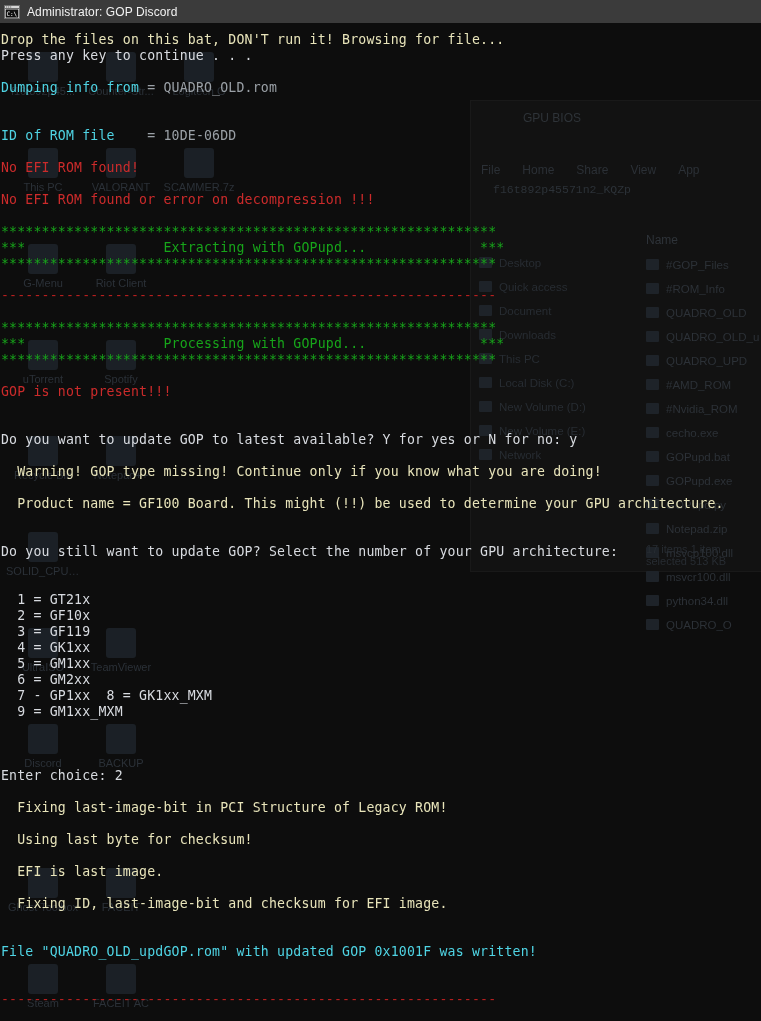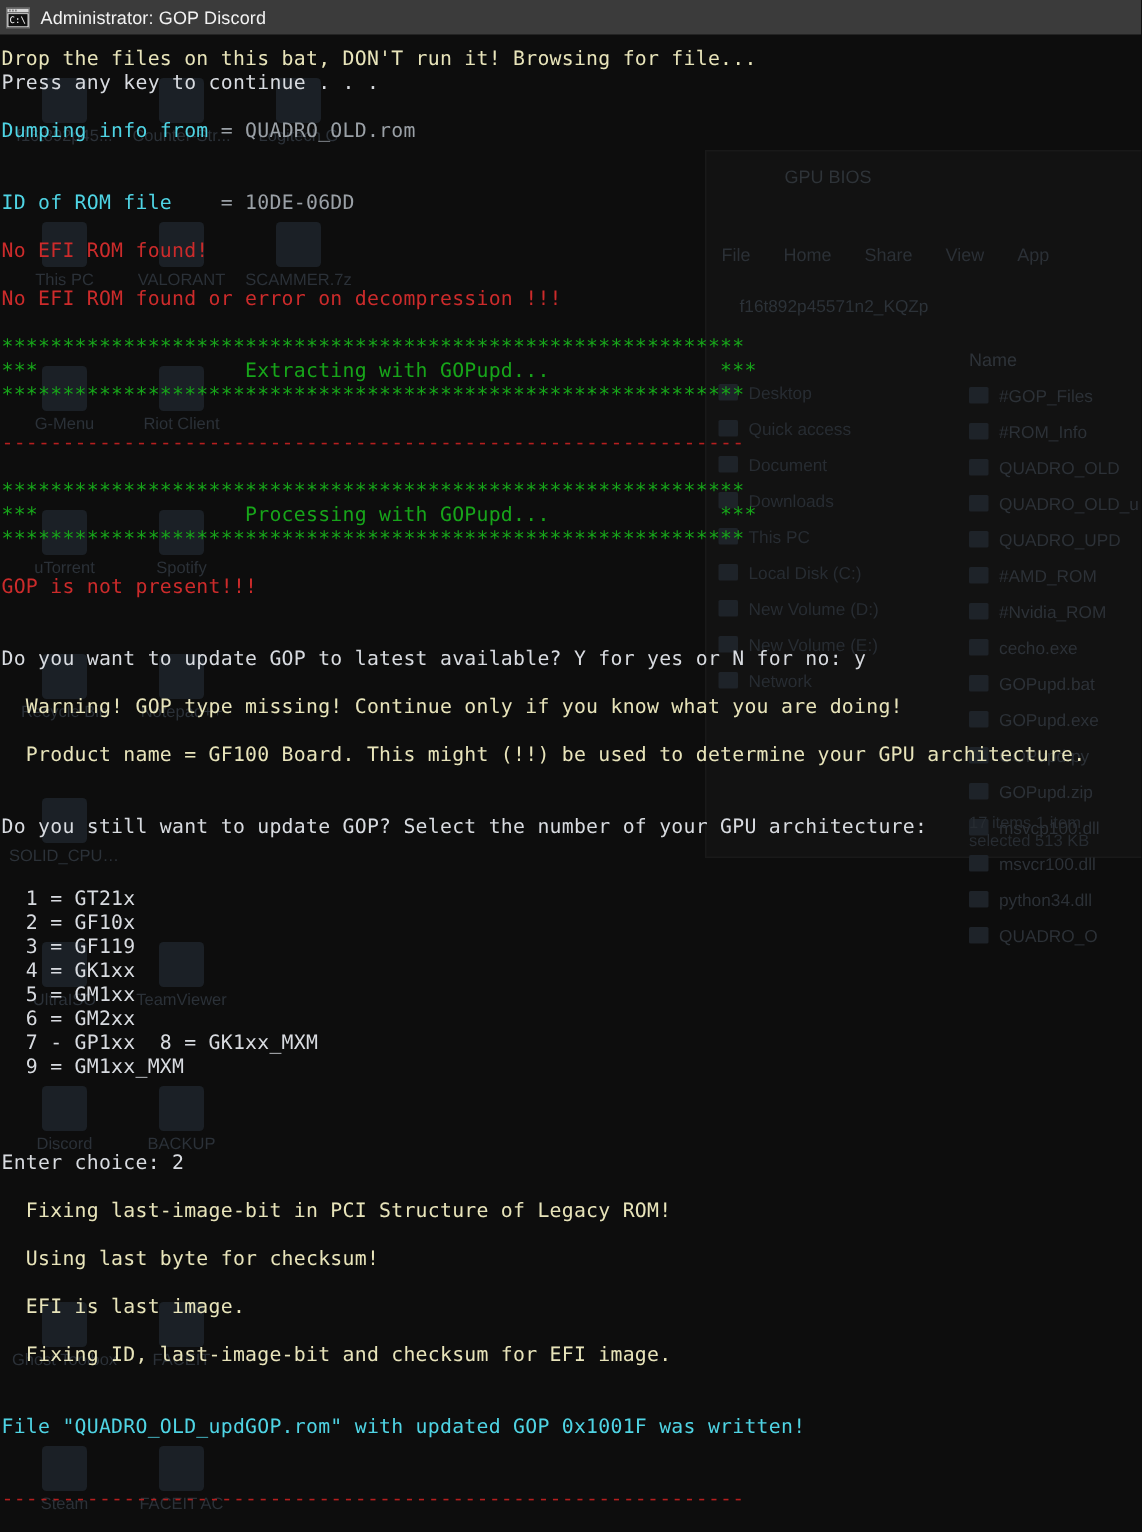--- a/index.html
+++ b/index.html
@@ -72,23 +72,23 @@
     position: absolute;
     left: 10px; top: 62px;
     color: #2b3036;
     font-family: "Liberation Sans", sans-serif;
     font-size: 12px;
     letter-spacing: 0;
   }
   .bd-ex-ribbon span { margin-right: 22px; }
   .bd-ex-path {
     position: absolute;
-    left: 22px; top: 98px;
+    left: 22px; top: 82px;
     color: #2c3238;
-    font-family: Liberation Sans, sans-serif;
+    font-family: Liberation Mono, monospace;
     font-size: 11.5px;
     white-space: nowrap;
   }
   .bd-ex-colhead {
     position: absolute;
     left: 175px; top: 132px;
     color: #2e3339;
     font-family: "Liberation Sans", sans-serif;
     font-size: 12px;
   }
@@ -207,21 +207,21 @@
           <div><span class="fi"></span><span>#ROM_Info</span></div>
           <div><span class="fi"></span><span>QUADRO_OLD</span></div>
           <div><span class="fi"></span><span>QUADRO_OLD_u</span></div>
           <div><span class="fi"></span><span>QUADRO_UPD</span></div>
           <div><span class="fi"></span><span>#AMD_ROM</span></div>
           <div><span class="fi"></span><span>#Nvidia_ROM</span></div>
           <div><span class="fi"></span><span>cecho.exe</span></div>
           <div><span class="fi"></span><span>GOPupd.bat</span></div>
           <div><span class="fi"></span><span>GOPupd.exe</span></div>
           <div><span class="fi"></span><span>GOPupd.py</span></div>
-          <div><span class="fi"></span><span>GOPupd.zip</span></div>
+          <div><span class="fi"></span><span>Notepad.zip</span></div>
           <div><span class="fi"></span><span>msvcp100.dll</span></div>
           <div><span class="fi"></span><span>msvcr100.dll</span></div>
           <div><span class="fi"></span><span>python34.dll</span></div>
           <div><span class="fi"></span><span>QUADRO_O</span></div>
         </div>
       <div class="bd-ex-status">17 items  1 item selected 513 KB</div>
     </div>
 
     <div id="desktop-icon-layer">
         <div class="bd-desktop-icon" style="left: 6px; top: 52px;"><span class="gl"></span><span>f16t892p45...</span></div>

